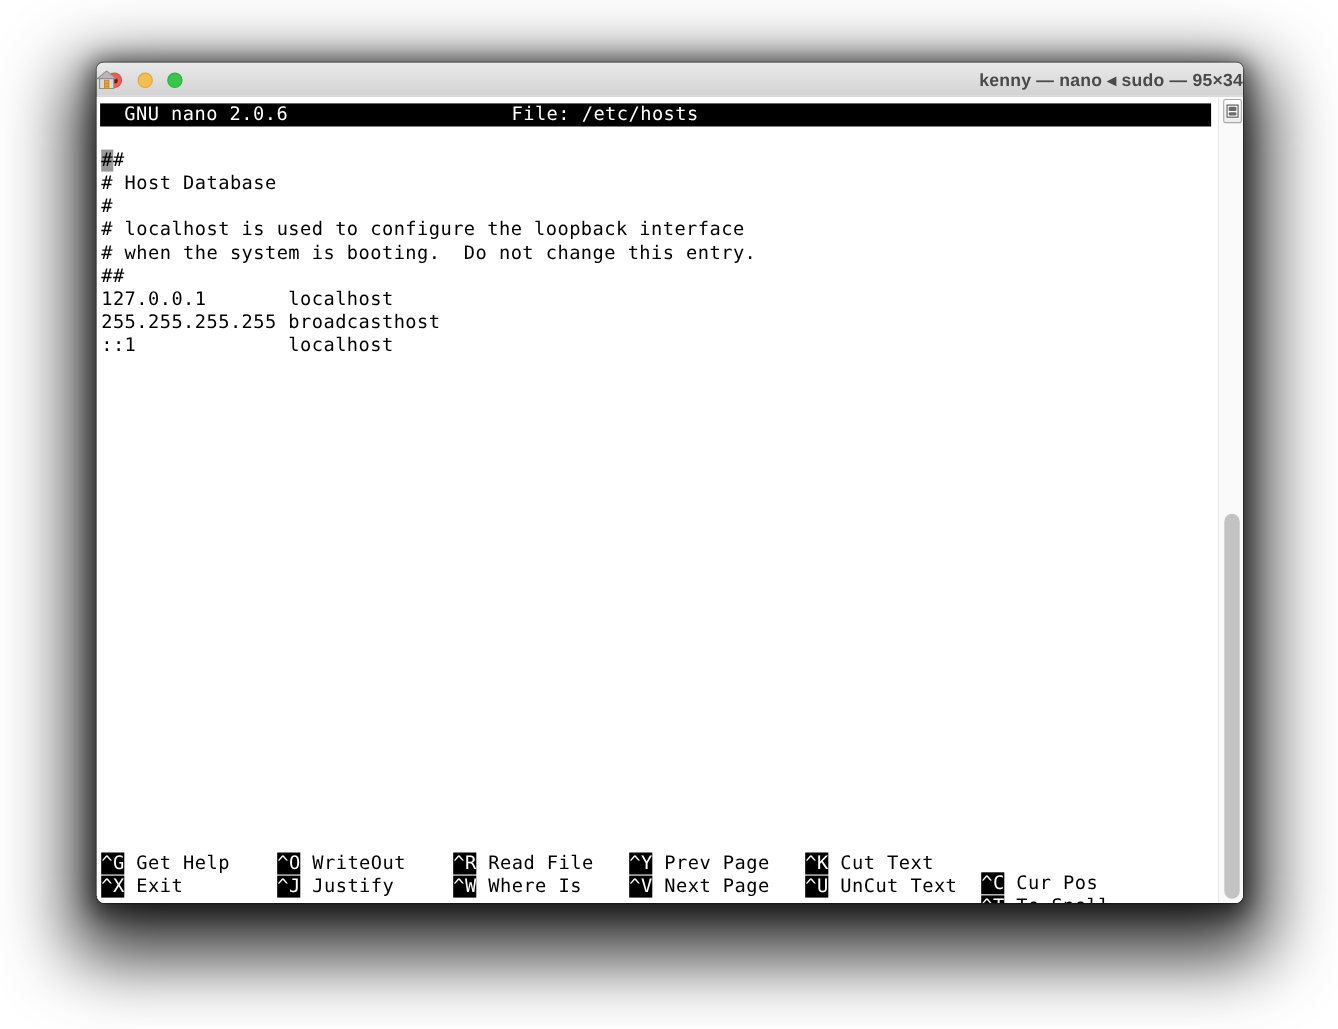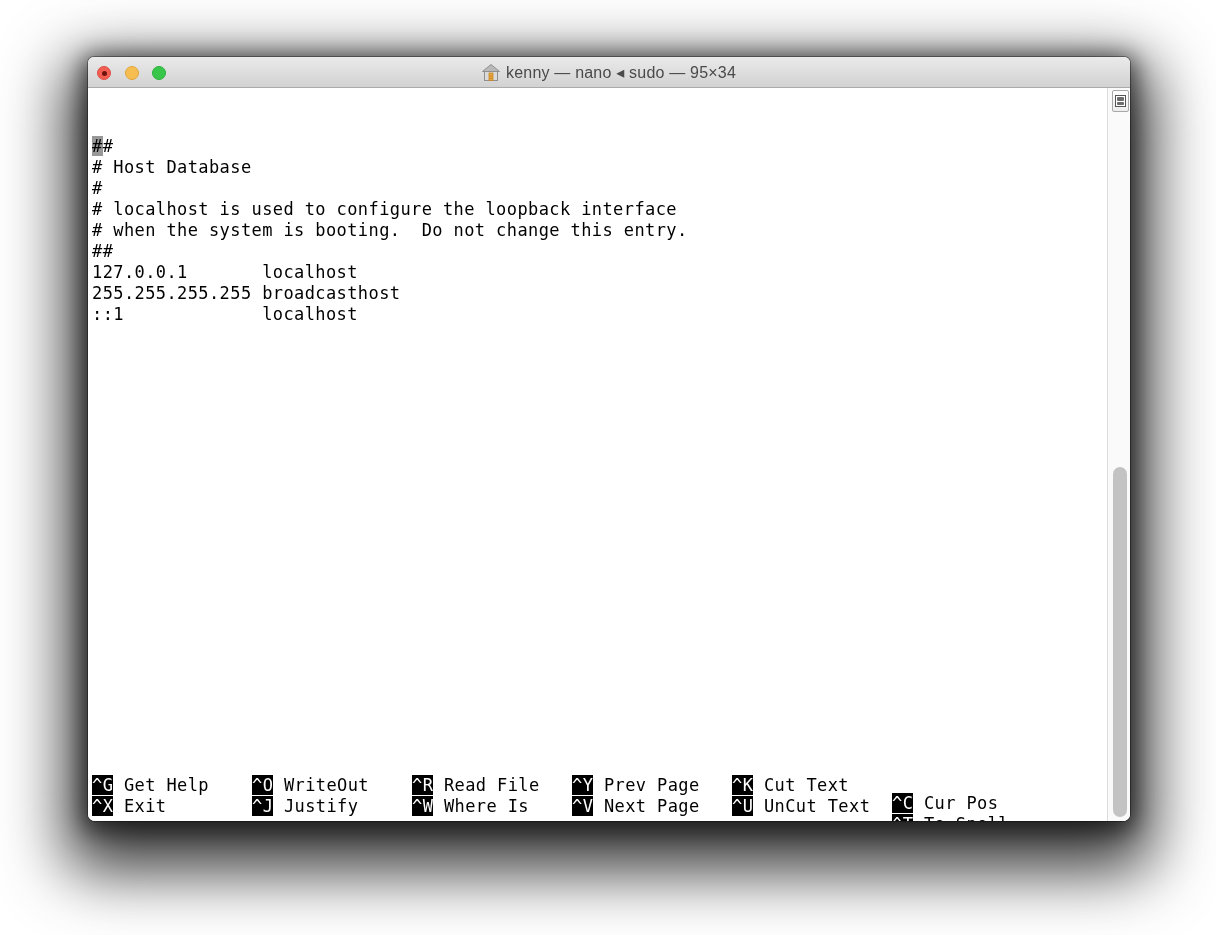--- a/index.html
+++ b/index.html
@@ -27,21 +27,21 @@
   .light-close { background: #f25e52; border: 1px solid #dd4f45; }
   .light-close .mod-dot {
     position: absolute; left: 4px; top: 4px; width: 5px; height: 5px;
     border-radius: 50%; background: #6d130c;
   }
   .light-min { background: #f6be50; border: 1px solid #e0a63c; }
   .light-zoom { background: #37c64a; border: 1px solid #2caf3d; }
 
   .title-wrap {
     position: absolute; left: 0; right: 0; top: 0; height: 31px;
-    display: flex; align-items: center; justify-content: center; gap: 6px;
+    display: flex; align-items: center; justify-content: space-between; gap: 6px; font-weight: bold;
   }
   .proxy-icon { width: 18px; height: 17px; display: inline-block; }
   .win-title { font-size: 16px; color: #4a4a4a; letter-spacing: 0.2px; white-space: pre; }
 
   
   .term {
     position: absolute; left: 0; right: 0; top: 31px; bottom: 0;
     background: #ffffff; border-radius: 0 0 7px 7px; overflow: hidden;
     font-family: "DejaVu Sans Mono", monospace;
     font-size: 17px; line-height: 21px; letter-spacing: 0.4px; color: #000;
@@ -106,20 +106,24 @@
         <rect x="7" y="9" width="4" height="7.5" fill="#eaa63c" stroke="#c4872a" stroke-width="0.8"></rect>
         <line x1="7.4" y1="12" x2="10.6" y2="12" stroke="#c4872a" stroke-width="0.8"></line>
         <line x1="7.4" y1="14.5" x2="10.6" y2="14.5" stroke="#c4872a" stroke-width="0.8"></line>
       </svg>
       <span class="win-title">kenny — nano ◂ sudo — 95×34</span>
     </div>
   </div>
 
   <div class="term">
 
+    <div class="nano-header">
+      <span class="nano-version">GNU nano 2.0.6</span>
+      <span class="nano-file">File: /etc/hosts</span>
+    </div>
 
     <div class="editor-lines"><div class="line"><span class="cursor">#</span>#</div><div class="line"># Host Database</div><div class="line">#</div><div class="line"># localhost is used to configure the loopback interface</div><div class="line"># when the system is booting.  Do not change this entry.</div><div class="line">##</div><div class="line">127.0.0.1       localhost</div><div class="line">255.255.255.255 broadcasthost</div><div class="line">::1             localhost</div></div>
 
     <div class="footer">
       <div class="frow"><div class="fslot"><span class="fkey">^G</span><span class="flabel"> Get Help</span></div><div class="fslot"><span class="fkey">^O</span><span class="flabel"> WriteOut</span></div><div class="fslot"><span class="fkey">^R</span><span class="flabel"> Read File</span></div><div class="fslot"><span class="fkey">^Y</span><span class="flabel"> Prev Page</span></div><div class="fslot"><span class="fkey">^K</span><span class="flabel"> Cut Text</span></div><div class="fslot"><span class="fkey">^C</span><span class="flabel"> Cur Pos</span></div></div>
       <div class="frow"><div class="fslot"><span class="fkey">^X</span><span class="flabel"> Exit</span></div><div class="fslot"><span class="fkey">^J</span><span class="flabel"> Justify</span></div><div class="fslot"><span class="fkey">^W</span><span class="flabel"> Where Is</span></div><div class="fslot"><span class="fkey">^V</span><span class="flabel"> Next Page</span></div><div class="fslot"><span class="fkey">^U</span><span class="flabel"> UnCut Text</span></div><div class="fslot"><span class="fkey">^T</span><span class="flabel"> To Spell</span></div></div>
     </div>
 
     <div class="scroll-gutter">
       <div class="split-btn">

